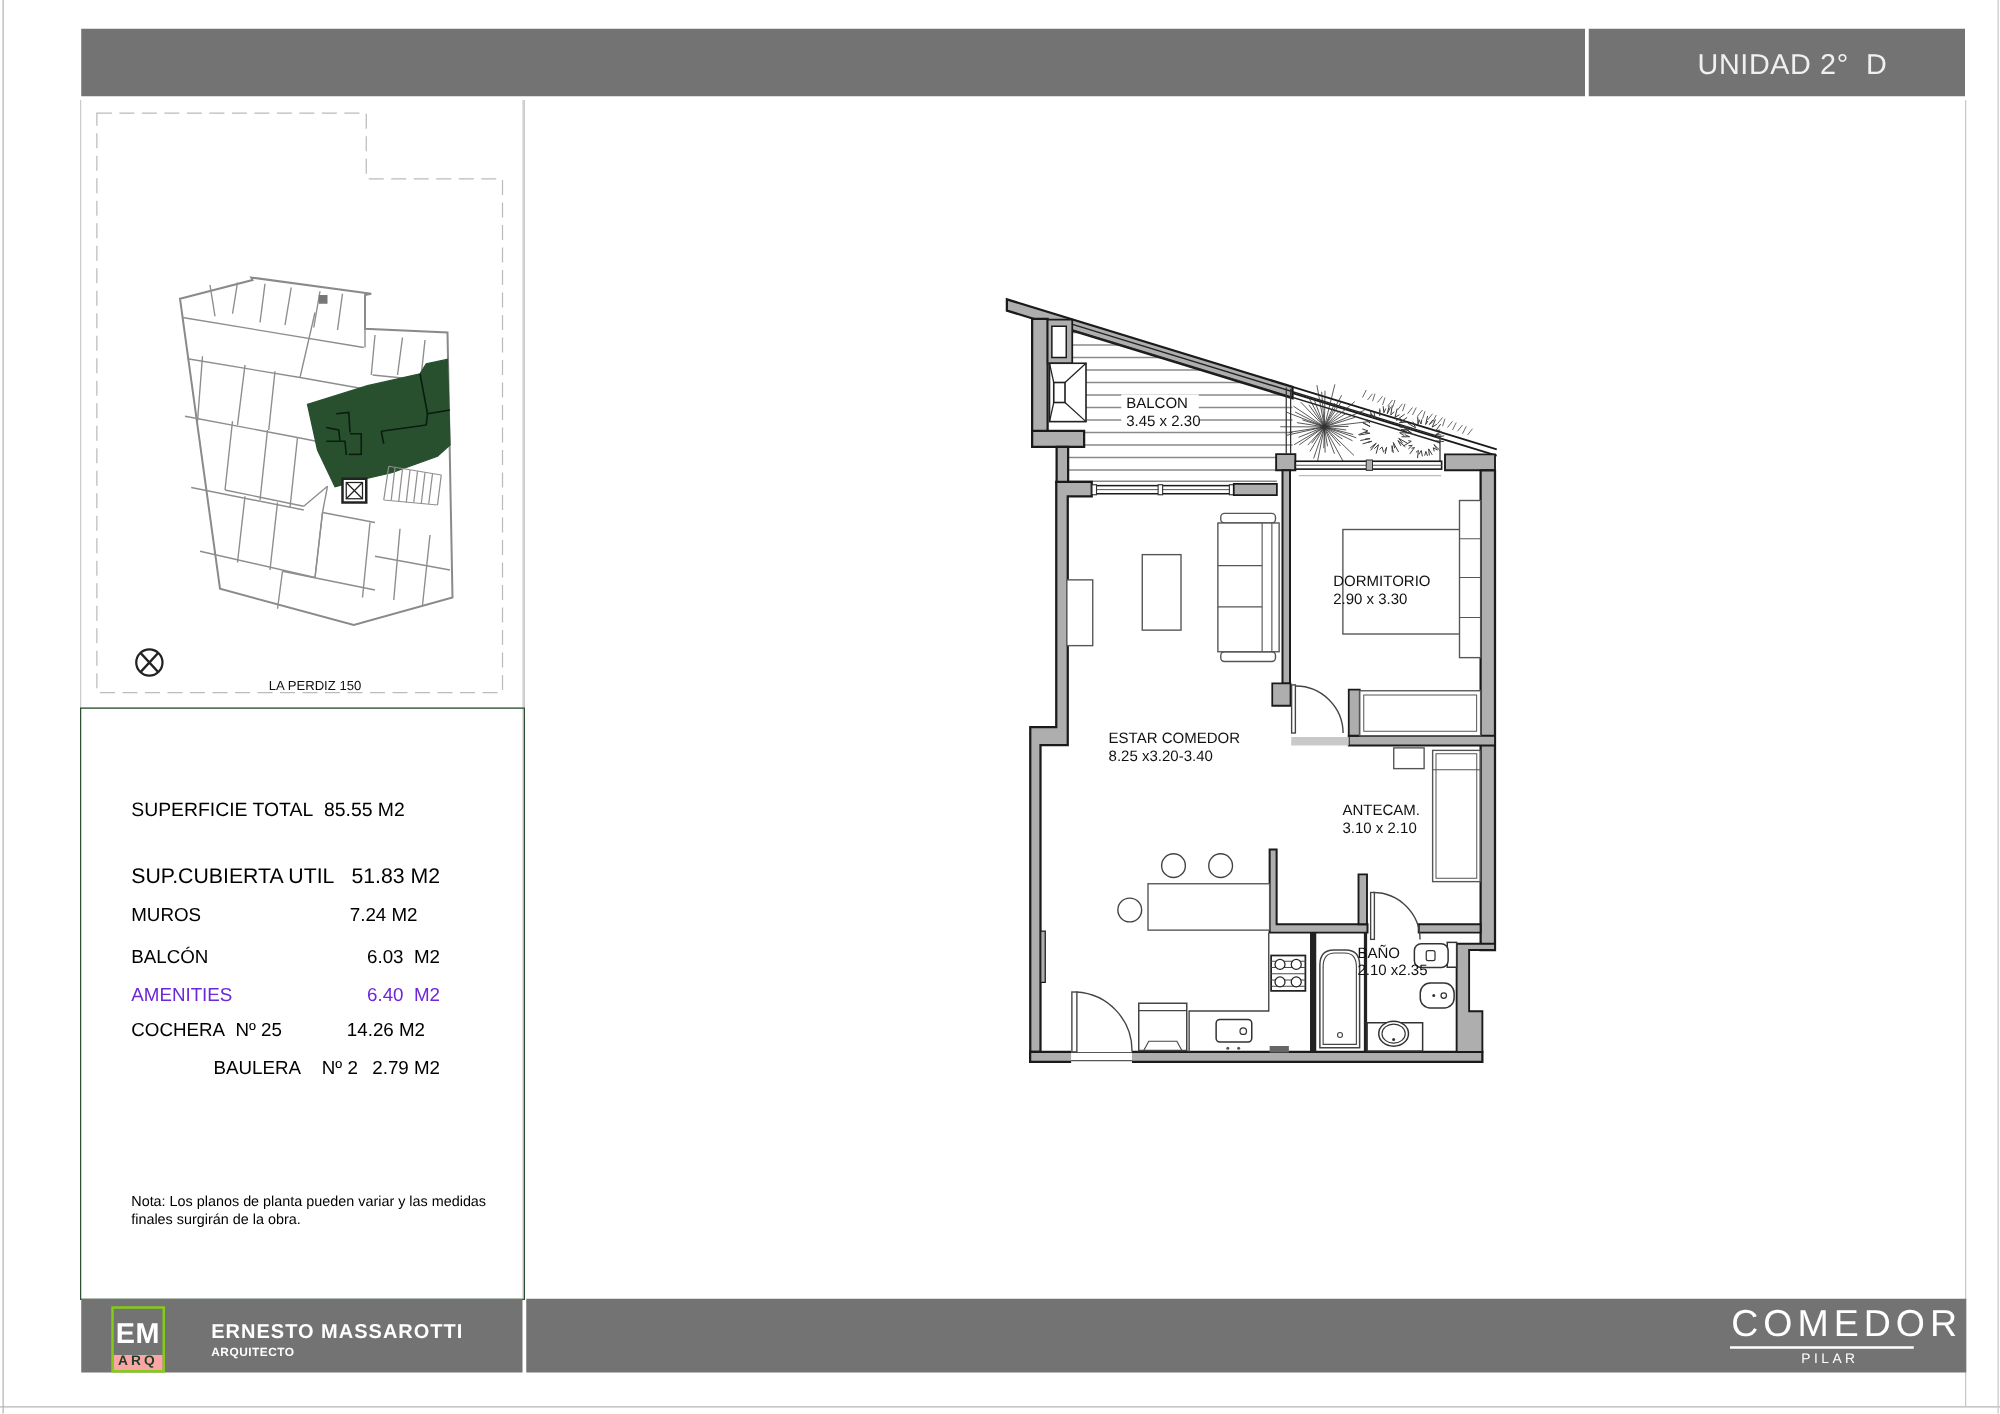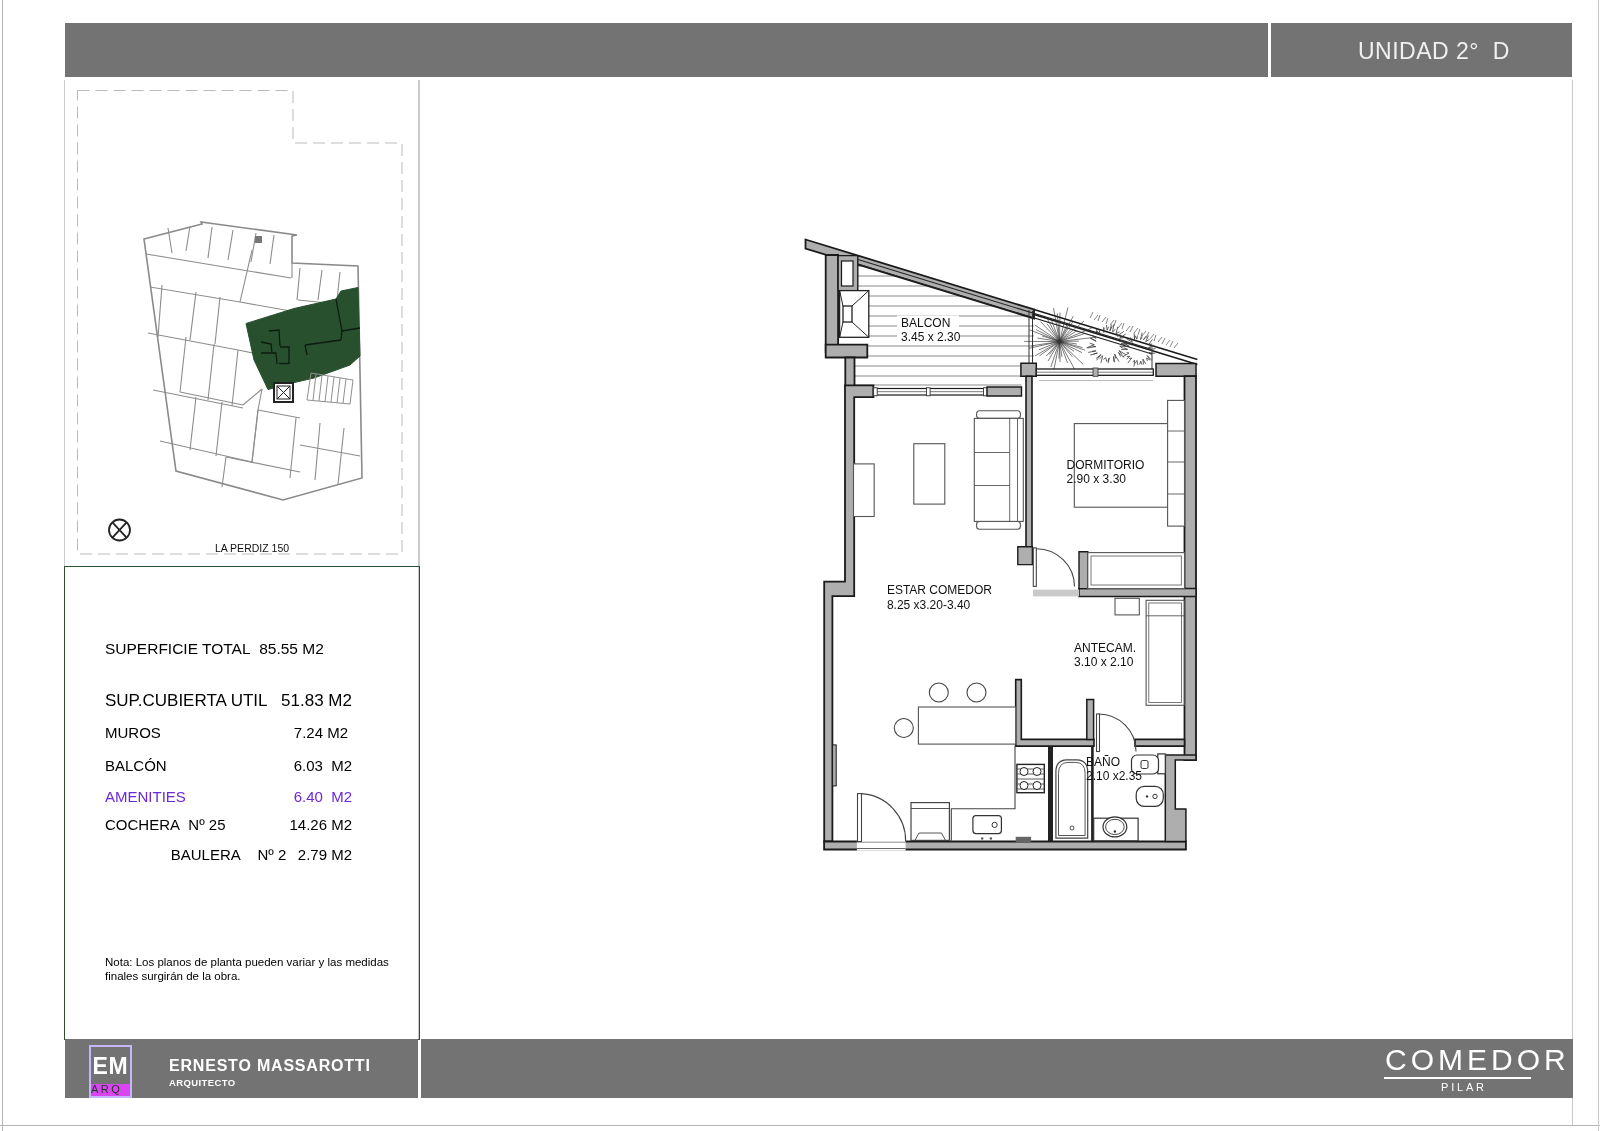--- a/index.html
+++ b/index.html
@@ -113,34 +113,34 @@
     <circle cx="119.5" cy="530" r="10.5"></circle>
     <path d="M112.4,522.3 L126.6,537.7 M126.6,522.3 L112.4,537.7"></path>
   </g>
 
   <text x="252" y="552" font-size="10.5" fill="#111111" text-anchor="middle" font-family="Liberation Sans, sans-serif">LA PERDIZ 150</text>
 </g>
 </svg>
 
 <div class="abs" style="left:105px;top:640px;width:300px;font-size:15.5px;font-weight:normal;color:#000;">SUPERFICIE TOTAL&nbsp; 85.55 M2</div>
 <div class="abs" style="left:105px;top:691px;width:247px;font-size:17px;color:#000;">SUP.CUBIERTA UTIL<span style="position:absolute;right:0;">51.83 M2</span></div>
-<div class="abs" style="left:105px;top:723.5px;width:247px;font-size:15px;color:#000;">MUROS<span style="position:absolute;right:4px;">7.24 M2</span></div>
+<div class="abs" style="left:105px;top:723.5px;width:247px;font-size:15px;color:#000;">MUROS<span style="position:absolute;right:18px;">7.24 M2</span></div>
 <div class="abs" style="left:105px;top:757px;width:247px;font-size:15px;color:#000;">BALCÓN<span style="position:absolute;right:0;">6.03&nbsp; M2</span></div>
 <div class="abs" style="left:105px;top:787.5px;width:247px;font-size:15px;color:#6d28d9;">AMENITIES<span style="position:absolute;right:0;">6.40&nbsp; M2</span></div>
-<div class="abs" style="left:105px;top:816px;width:247px;font-size:15px;color:#000;">COCHERA&nbsp; Nº 25<span style="position:absolute;right:0;">14.26 M2</span></div>
+<div class="abs" style="left:105px;top:816px;width:247px;font-size:15px;color:#000;">COCHERA&nbsp; Nº 25<span style="position:absolute;right:12px;">14.26 M2</span></div>
 <div class="abs" style="left:105px;top:846px;width:247px;font-size:15px;color:#000;text-align:center;">BAULERA&nbsp;&nbsp;&nbsp; Nº 2<span style="position:absolute;right:0;">2.79 M2</span></div>
 <div class="abs" style="left:105px;top:954.5px;width:290px;font-size:11.5px;color:#000;line-height:14.5px;">Nota: Los planos de planta pueden variar y las medidas finales surgirán de la obra.</div>
 
 <div class="abs green" style="left:65px;top:1039px;width:353px;height:59px;"></div>
 
 <div class="abs green" style="left:421px;top:1039px;width:1151.5px;height:59px;"></div>
 
-<div class="abs" style="left:89px;top:1044.8px;width:38.6px;height:48.9px;border:2px solid #c4b5fd;">
+<div class="abs" style="left:89px;top:1044.8px;width:38.6px;height:48.9px;border:2px solid #84cc16;">
   <div style="position:absolute;left:0;top:0;width:100%;height:37px;color:#ffffff;font-size:23px;font-weight:bold;text-align:center;line-height:38px;letter-spacing:0.5px;">EM</div>
-  <div style="position:absolute;left:0;bottom:0;width:100%;height:11.5px;background:#d946ef;color:#1e3b24;font-size:11px;font-weight:normal;line-height:11.8px;letter-spacing:2.5px;">ARQ</div>
+  <div style="position:absolute;left:0;bottom:0;width:100%;height:11.5px;background:#fca5a5;color:#1e3b24;font-size:11px;font-weight:bold;text-align:center;line-height:11.8px;letter-spacing:2.5px;">ARQ</div>
 </div>
 
 <div class="abs" style="left:169px;top:1057px;color:#ffffff;font-size:16px;font-weight:bold;letter-spacing:0.8px;">ERNESTO MASSAROTTI</div>
 <div class="abs" style="left:169px;top:1077px;color:#ffffff;font-size:9.5px;font-weight:bold;letter-spacing:0.4px;">ARQUITECTO</div>
 
 <div class="abs" style="left:1384px;top:1045px;width:148px;color:#ffffff;">
   <div style="position:absolute;left:1px;top:-2px;font-size:30px;letter-spacing:4px;">COMEDOR</div>
   <div style="position:absolute;left:0;top:32px;width:147px;height:1.5px;background:#ffffff;"></div>
   <div style="position:absolute;left:57px;top:36px;font-size:11px;letter-spacing:2.8px;">PILAR</div>
 </div>

